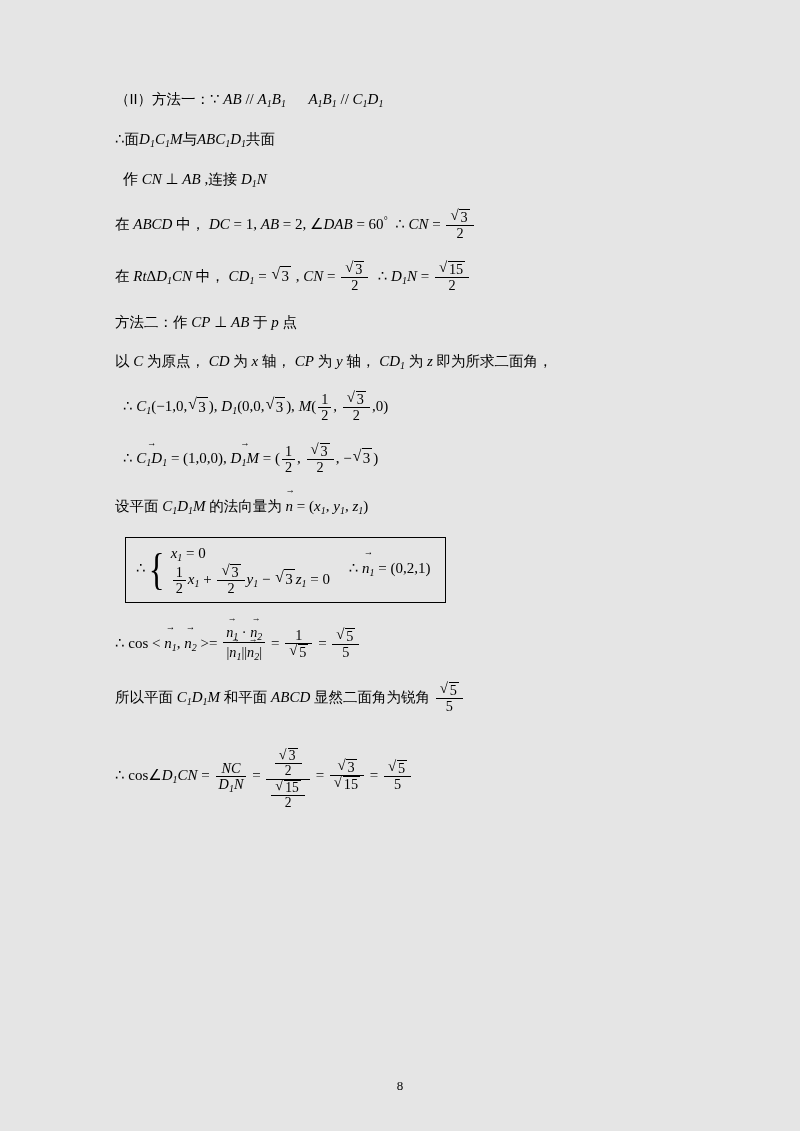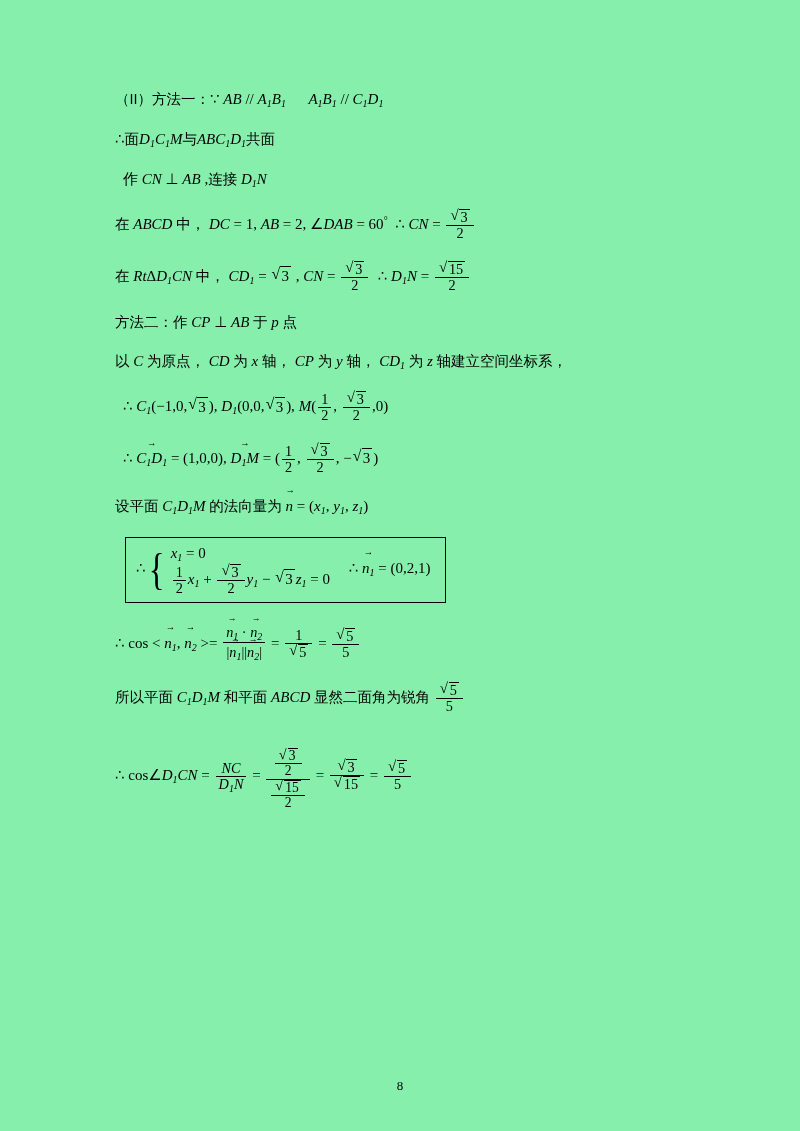--- a/index.html
+++ b/index.html
@@ -7,21 +7,21 @@
     padding: 0;
     background: #8a8a8a;
   }
   body {
     font-family: "Liberation Serif", serif;
   }
   .page {
     position: relative;
     width: 800px;
     height: 1131px;
-    background: #86efac;
+    background: #e5e5e5;
     margin: 0 auto;
     overflow: hidden;
   }
   .content {
     position: absolute;
     left: 115px;
     top: 90px;
     width: 600px;
   }
   .line {
@@ -152,21 +152,21 @@
       <span class="frac"><span class="num"><span class="sqrt"><span class="rad">3</span></span></span><span class="den">2</span></span>
       &nbsp;∴ <i class="m">D</i><span class="sub">1</span><i class="m">N</i> =
       <span class="frac"><span class="num"><span class="sqrt"><span class="rad">15</span></span></span><span class="den">2</span></span>
     </div>
 
     <div class="line">
       <span class="cn">方法二：作</span> <i class="m">CP</i> ⊥ <i class="m">AB</i> <span class="cn">于</span> <i class="m">p</i> <span class="cn">点</span>
     </div>
 
     <div class="line">
-      <span class="cn">以</span> <i class="m">C</i> <span class="cn">为原点，</span> <i class="m">CD</i> <span class="cn">为</span> <i class="m">x</i> <span class="cn">轴，</span> <i class="m">CP</i> <span class="cn">为</span> <i class="m">y</i> <span class="cn">轴，</span> <i class="m">CD</i><span class="sub">1</span> <span class="cn">为</span> <i class="m">z</i> <span class="cn">轴建立空间坐标系，</span>
+      <span class="cn">以</span> <i class="m">C</i> <span class="cn">为原点，</span> <i class="m">CD</i> <span class="cn">为</span> <i class="m">x</i> <span class="cn">轴，</span> <i class="m">CP</i> <span class="cn">为</span> <i class="m">y</i> <span class="cn">轴，</span> <i class="m">CD</i><span class="sub">1</span> <span class="cn">为</span> <i class="m">z</i> <span class="cn">即为所求二面角，</span>
     </div>
 
     <div class="line indent-2">
       ∴ <i class="m">C</i><span class="sub">1</span>(−1,0,<span class="sqrt"><span class="rad">3</span></span>), <i class="m">D</i><span class="sub">1</span>(0,0,<span class="sqrt"><span class="rad">3</span></span>), <i class="m">M</i>(<span class="frac"><span class="num">1</span><span class="den">2</span></span>,
       <span class="frac"><span class="num"><span class="sqrt"><span class="rad">3</span></span></span><span class="den">2</span></span>,0)
     </div>
 
     <div class="line indent-2">
       ∴ <span class="vecarrow"><i class="m">C</i><span class="sub">1</span><i class="m">D</i><span class="sub">1</span></span> = (1,0,0), <span class="vecarrow"><i class="m">D</i><span class="sub">1</span><i class="m">M</i></span> = (<span class="frac"><span class="num">1</span><span class="den">2</span></span>,
       <span class="frac"><span class="num"><span class="sqrt"><span class="rad">3</span></span></span><span class="den">2</span></span>, −<span class="sqrt"><span class="rad">3</span></span>)

